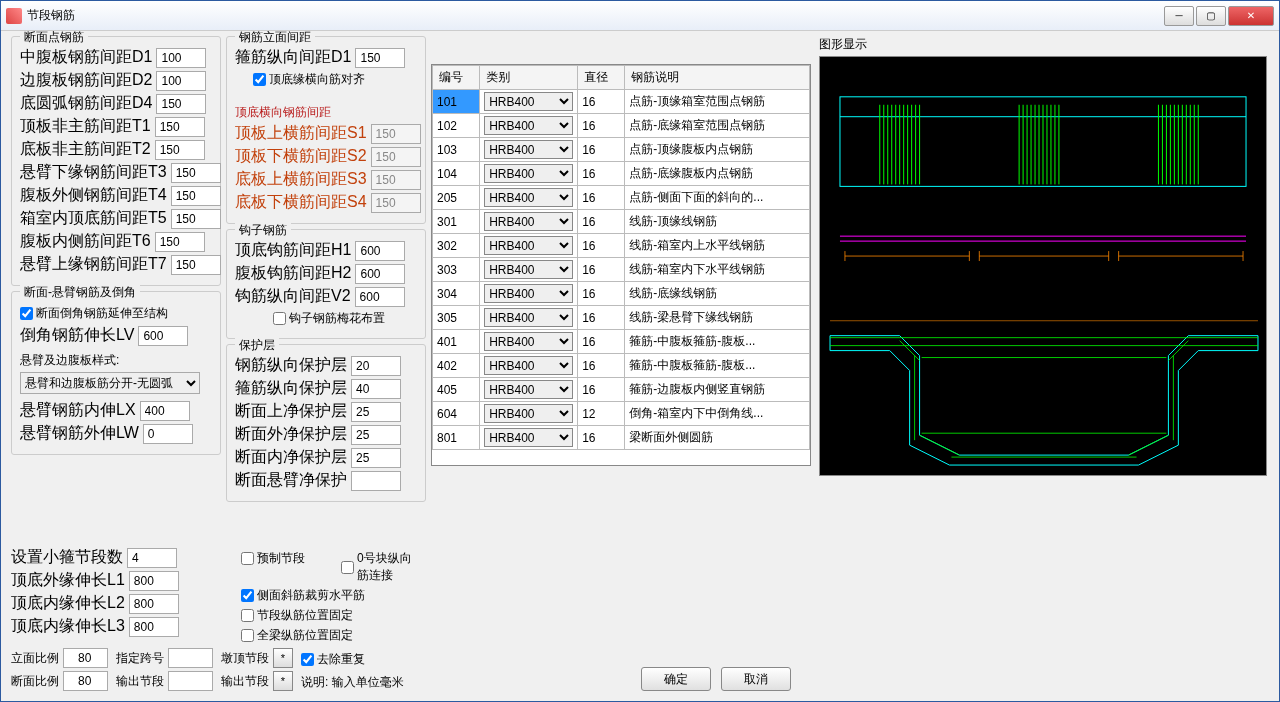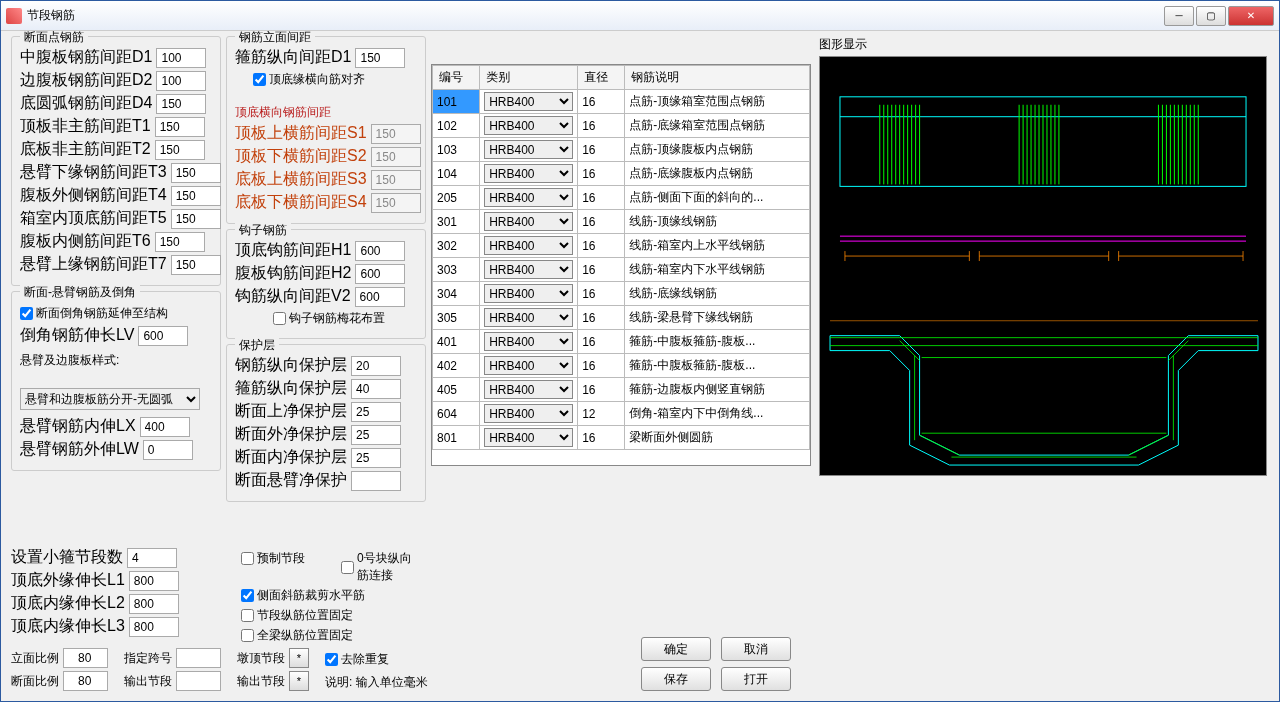--- a/index.html
+++ b/index.html
@@ -25,25 +25,25 @@
 
 .field-row { display: flex; align-items: center; margin-bottom: 2px; gap: 4px; }
 .field-row label { flex: 0 0 auto; font-size: 16px; white-space: nowrap; }
 .field-row input[type=text] { width: 50px; height: 20px; border: 1px solid #aaa; padding: 0 4px; font-size: 12px; background: #fff; }
 .field-row.disabled label { color: #c2410c; }
 .field-row.disabled input { background: #f4f4f4; color: #888; }
 
 input[type=checkbox] { margin-right: 3px; vertical-align: middle; }
 .chk-row { display: flex; align-items: center; margin: 3px 0; font-size: 12px; }
 
-select.combo { width: 180px; height: 22px; border: 1px solid #aaa; font-size: 12px; margin-top: 16px; }
+select.combo { width: 180px; height: 22px; border: 1px solid #aaa; font-size: 12px; }
 
 .bottom-params { position: absolute; left: 10px; top: 516px; width: 210px; }
 .bottom-checks { position: absolute; left: 240px; top: 516px; width: 180px; }
-.bottom-bar { position: absolute; left: 10px; bottom: 10px; right: 10px; display: flex; align-items: flex-end; gap: 16px; }
+.bottom-bar { position: absolute; left: 10px; bottom: 10px; right: 10px; display: flex; align-items: flex-end; gap: 8px; }
 .bottom-bar .lbl-inp { display: flex; align-items: center; gap: 4px; }
 .bottom-bar input[type=text] { width: 45px; height: 20px; border: 1px solid #aaa; padding: 0 14px; font-size: 12px; }
 .bottom-bar .star-btn { width: 20px; height: 20px; border: 1px solid #888; background: linear-gradient(#fff,#ddd); font-size: 11px; cursor: pointer; display: inline-flex; align-items: center; justify-content: center; }
 
 .main-btn { width: 70px; height: 24px; border: 1px solid #888; background: linear-gradient(#fff,#e0e0e0); font-size: 12px; cursor: pointer; border-radius: 3px; }
 
 
 .tbl-wrap { border: 1px solid #888; height: 402px; overflow: auto; background: #fff; }
 table.grid { border-collapse: collapse; width: 100%; font-size: 12px; }
 table.grid th { background: #f4f4f4; border: 1px solid #bbb; padding: 3px 6px; font-weight: normal; text-align: left; height: 22px; }
@@ -494,20 +494,16 @@
           </div>
         <div><span>说明:</span> <span>输入单位毫米</span></div>
       </div>
     </div>
 
     <div class="btns-row">
       <div class="row">
         <button class="main-btn">确定</button>
         <button class="main-btn">取消</button>
       </div>
-      <div class="row">
-        <button class="main-btn">保存</button>
-        <button class="main-btn">打开</button>
-      </div>
     </div>
 
   </div>
 </div>
 
 </body></html>

